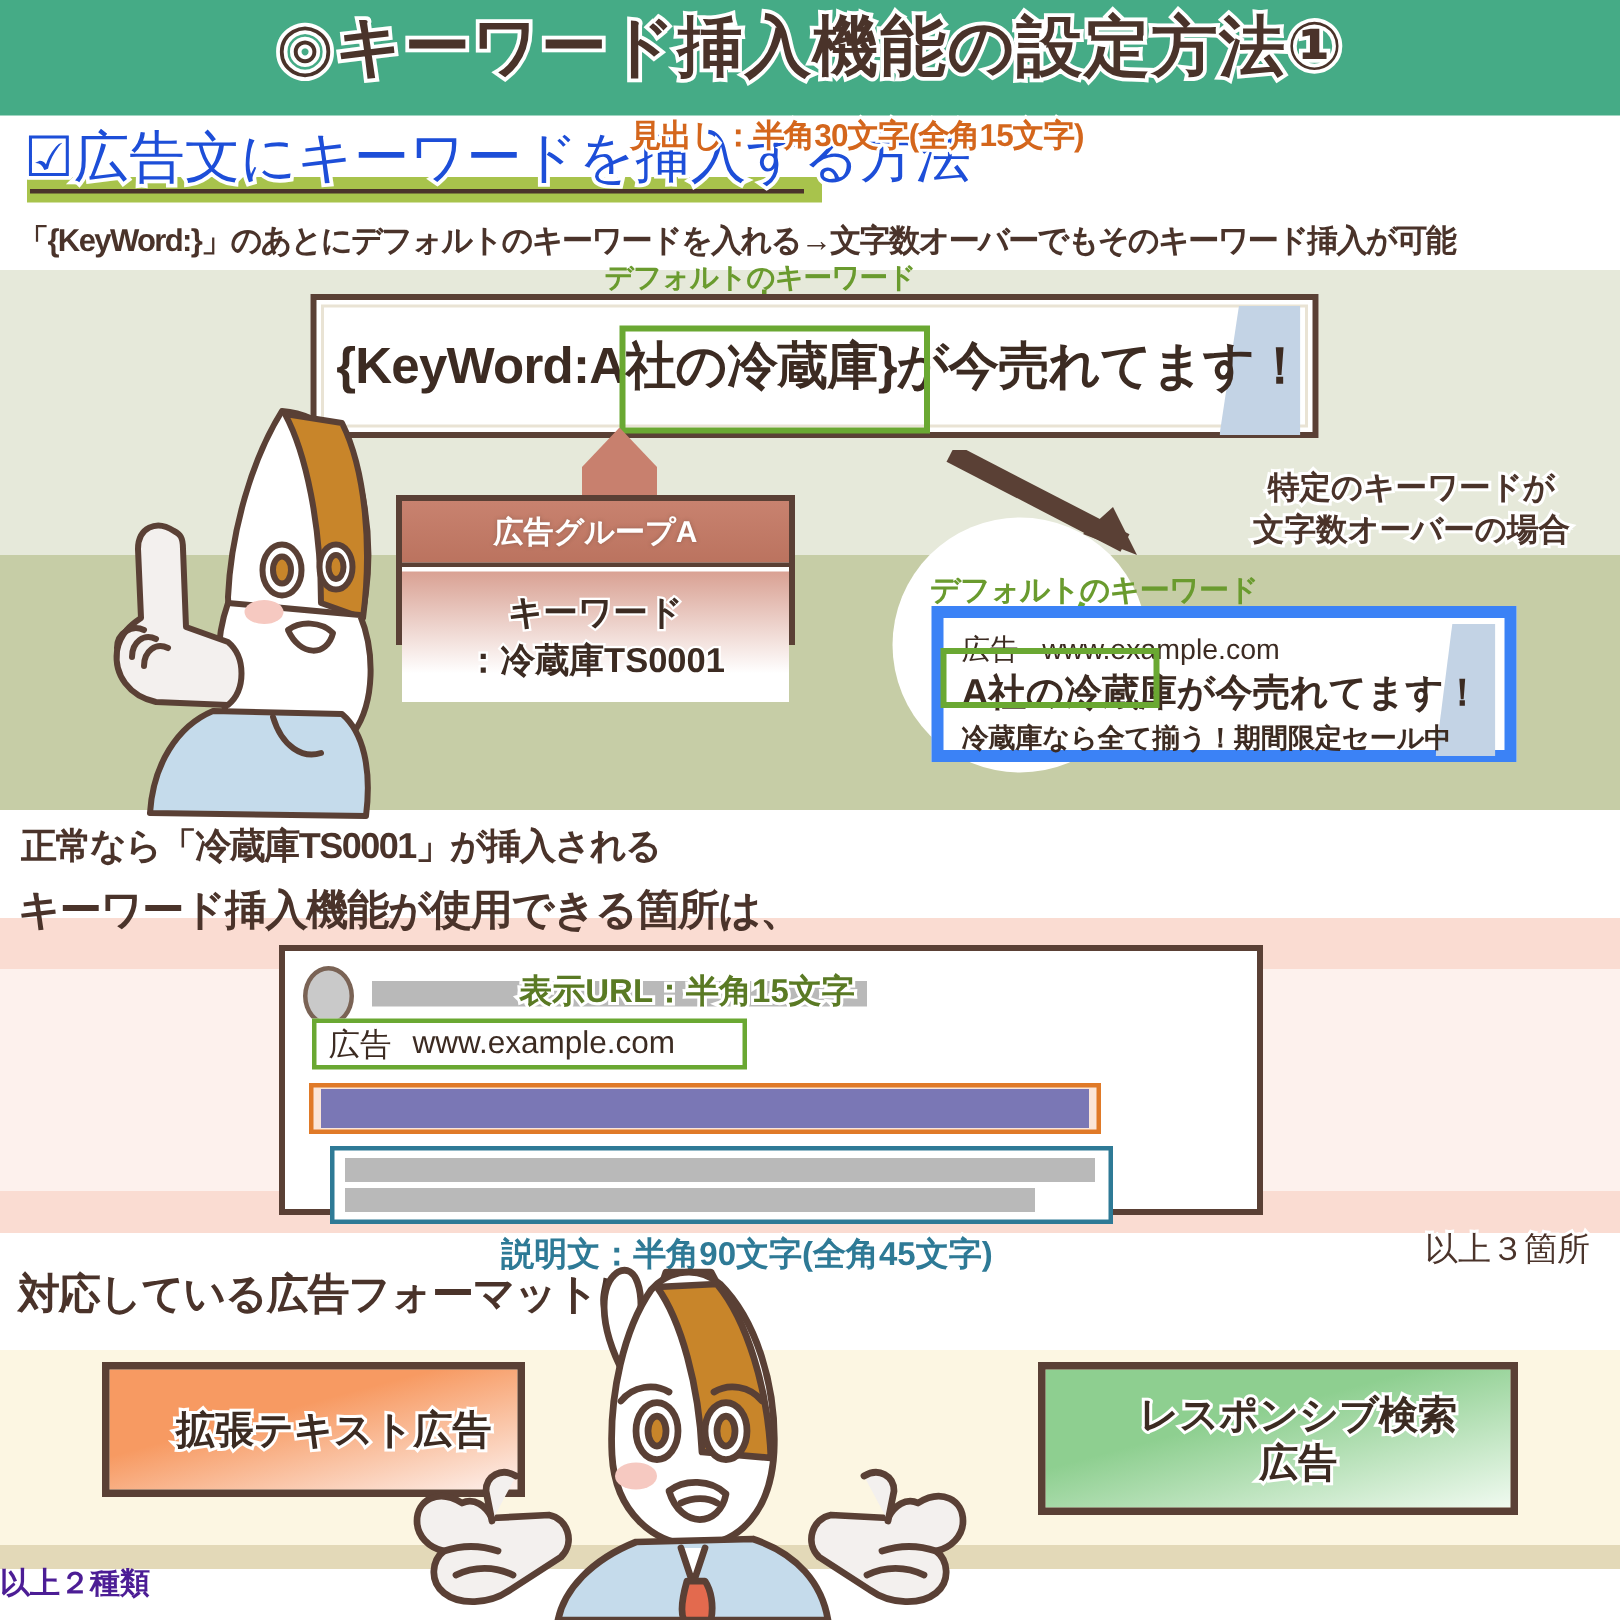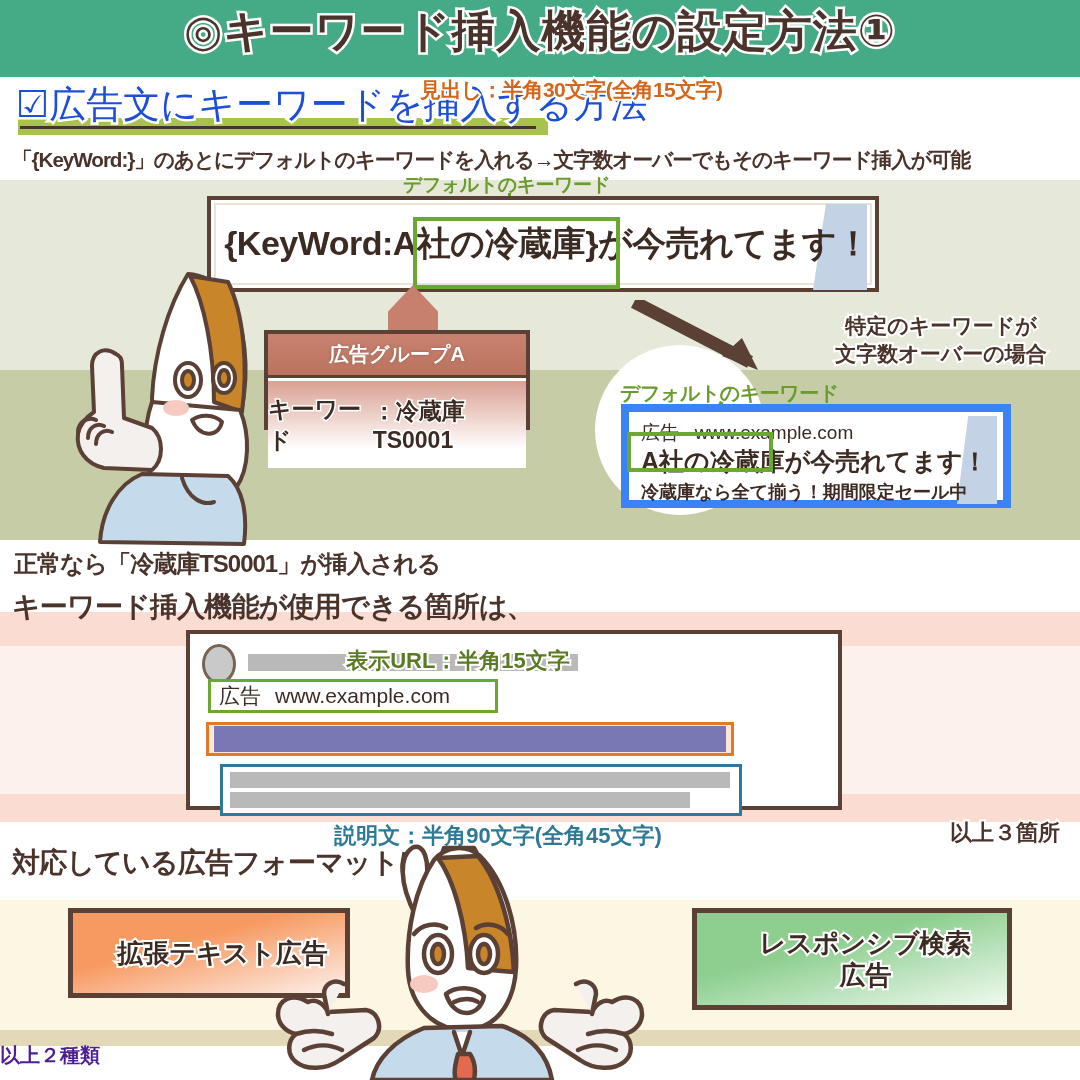--- a/index.html
+++ b/index.html
@@ -122,21 +122,21 @@
     position:absolute; top:0; left:0; width:100%; height:44px;
     background:linear-gradient(180deg,#c8826f 0%,#bb735f 100%);
     border-bottom:3px solid #5a4035;
     display:flex; align-items:center; justify-content:center;
     color:#ffffff; font-size:20px; font-weight:bold;
     text-shadow:0 0 3px rgba(90,64,53,.4);
   }
   .adgroup-body {
     position:absolute; top:47px; left:0; width:100%; height:87px;
     background:linear-gradient(180deg,#d9a193 0%,#ffffff 78%);
-    display:flex; flex-direction:row; align-items:center;
+    display:flex; flex-direction:column; align-items:center;
     justify-content:center; gap:1px;
     font-size:23px; font-weight:bold; color:#3c2b22;
   }
   .adgroup-body span { -webkit-text-stroke:3px #ffffff; paint-order:stroke fill; }
 
   
   .over-label {
     position:absolute; top:312px; left:810px; width:262px;
     text-align:center; font-size:21px; font-weight:bold;
     color:#4a332a; line-height:1.32;
@@ -251,21 +251,21 @@
   .spec-desc-label {
     position:absolute; top:142px; left:0; width:656px; text-align:center;
     font-size:22px; font-weight:bold; color:#2e7a96;
     -webkit-text-stroke:4px #ffffff; paint-order:stroke fill;
     transform:translateX(-20px);
     margin-top:45px;
   }
 
   .count3 {
     position:absolute; top:818px; left:0; width:1060px; text-align:right;
-    font-size:22px; font-weight:bold; color:#4a332a;
+    font-size:22px; font-weight:normal; color:#4a332a;
     -webkit-text-stroke:4px #ffffff; paint-order:stroke fill;
   }
 
   
   .fmt-lead {
     position:absolute; top:844px; left:12px;
     font-size:28px; font-weight:bold; color:#4a332a;
     white-space:nowrap; letter-spacing:-0.8px;
   }
   .fmt-box {

